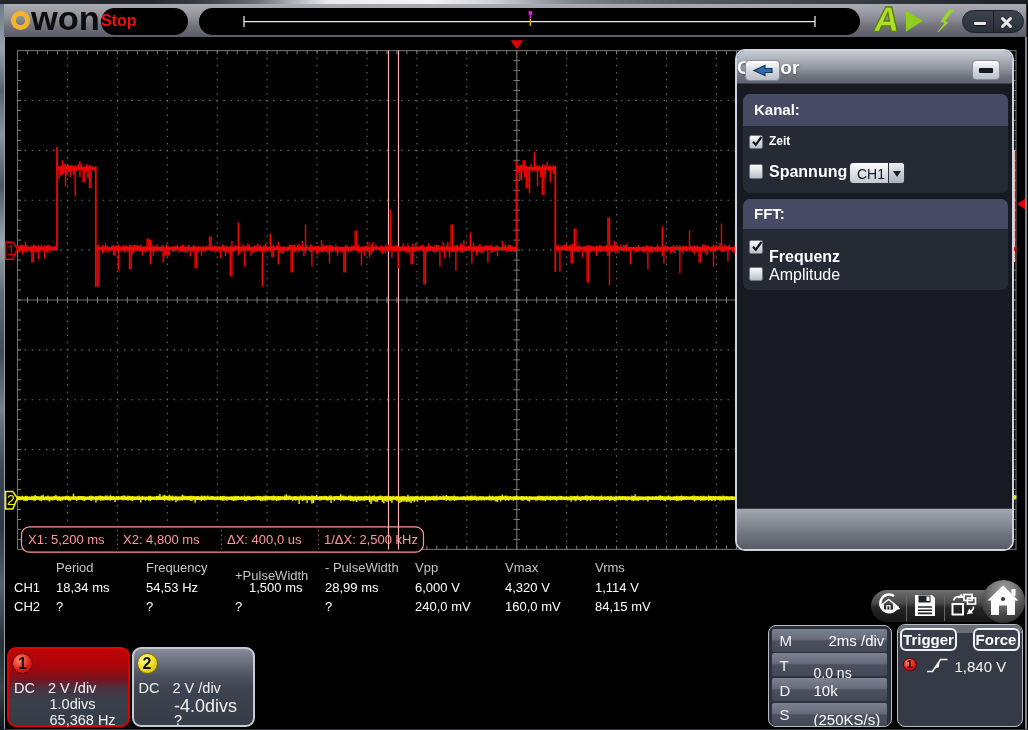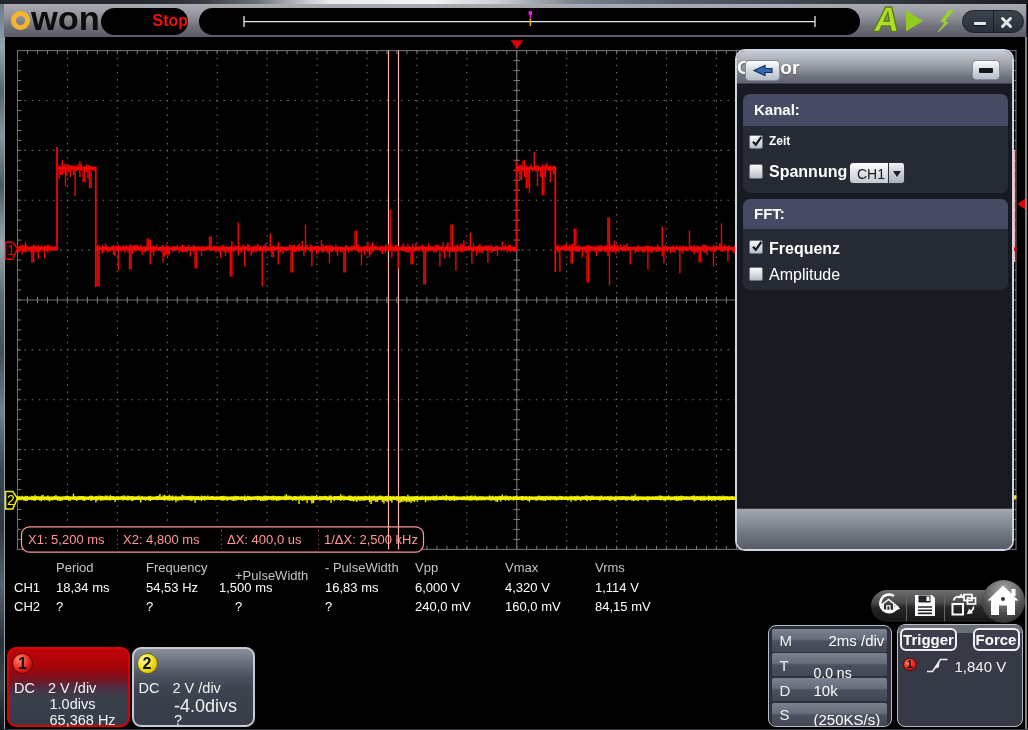--- a/index.html
+++ b/index.html
@@ -8,21 +8,21 @@
 .mh{color:#c4c4c4}
 </style></head><body>
 <div id="app">
 <div class="abs" style="left:0;top:0;width:1028px;height:3.5px;background:linear-gradient(90deg,#22262b 0%,#262a30 15%,#3a4046 20%,#6a7077 25%,#b8bcc1 29%,#e8eaec 32%,#f2f3f4 42%,#cdd2d7 48%,#7a828c 56%,#555d68 66%,#3f464f 78%,#2c3138 90%,#191c21 100%)"></div>
     <div class="abs" style="left:0;top:3.5px;width:4px;height:726.5px;background:linear-gradient(180deg,#6a7a88 0%,#93a3ae 6%,#55656f 12%,#87959f 18%,#4a5a64 25%,#9aa7b0 33%,#5d6d77 40%,#414e5a 48%,#70808c 56%,#394854 64%,#2d3844 72%,#53626e 80%,#273038 88%,#3a4148 94%,#14181d 100%)"></div>
     <div class="abs" style="left:4px;top:37px;width:1.2px;height:693px;background:#98a0a8"></div>
     <div class="abs" style="left:3.5px;top:3.5px;width:1023px;height:33.5px;background:linear-gradient(180deg,#aaabb3 0%,#9fa0a8 18%,#8a8b93 45%,#707179 68%,#626370 88%,#5b5c67 100%);border-right:1.5px solid #2a2d33"></div>
     <div class="abs" style="left:11px;top:11px;width:18.5px;height:18.5px;border-radius:50%;border:5px solid #f4b52d"></div>
     <div class="abs" style="left:30.5px;top:1px;width:70px;height:40px;font-weight:bold;font-size:32.5px;color:#0c0c0c;letter-spacing:0px;transform:scaleX(1.06);transform-origin:0 0">won</div>
     <div class="abs" style="left:101px;top:7.5px;width:87px;height:27px;border-radius:13.5px;background:#000"></div>
-    <div class="abs" style="left:101px;top:13px;width:87px;text-align:right;font-weight:bold;font-size:16px;color:#f70d0d;line-height:16px">Stop</div>
+    <div class="abs" style="left:101px;top:13px;width:87px;text-align:left;font-weight:bold;font-size:16px;color:#f70d0d;line-height:16px">Stop</div>
     <div class="abs" style="left:199px;top:7.5px;width:661px;height:27.5px;border-radius:14px;background:#000"></div>
     <svg class="abs" style="left:199px;top:7.5px" width="661" height="28">
       <path d="M45,8 V19 M45,13.7 H616 M616,8 V19" stroke="#e8e8e8" stroke-width="1.3" fill="none"></path>
       <rect x="329.6" y="3.2" width="3.6" height="3.6" fill="#f418f4"></rect>
       <path d="M331.4,6.8 V10" stroke="#f418f4" stroke-width="1.4"></path>
       <path d="M331.4,10.5 V18" stroke="#d8ac18" stroke-width="1.6"></path>
     </svg>
     <svg class="abs" style="left:863px;top:5px" width="97" height="30">
 <g transform="skewX(-8) translate(10,0)">
 <path d="M4,26.5 L13,2 L19,2 L28,26.5 L22,26.5 L20.2,21 L11.6,21 L10,26.5 Z M13.2,16 L18.6,16 L15.9,7.5 Z" fill="#aede25" stroke="#5d7a12" stroke-width="1.3"></path>
@@ -71,22 +71,22 @@
     <div class="mt mh" style="left:56px;top:560px">Period</div>
     <div class="mt mh" style="left:146px;top:560px">Frequency</div>
     <div class="mt mh" style="left:235px;top:568px">+PulseWidth</div>
     <div class="mt mh" style="left:325px;top:560px">- PulseWidth</div>
     <div class="mt mh" style="left:415px;top:560px">Vpp</div>
     <div class="mt mh" style="left:505px;top:560px">Vmax</div>
     <div class="mt mh" style="left:595px;top:560px">Vrms</div>
     <div class="mt" style="left:14px;top:579.5px">CH1</div>
     <div class="mt" style="left:56px;top:579.5px">18,34 ms</div>
     <div class="mt" style="left:146px;top:579.5px">54,53 Hz</div>
-    <div class="mt" style="left:219px;top:579.5px">1,500 ms</div>
-    <div class="mt" style="left:325px;top:579.5px">16,83 ms</div>
+    <div class="mt" style="left:249px;top:579.5px">1,500 ms</div>
+    <div class="mt" style="left:325px;top:579.5px">28,99 ms</div>
     <div class="mt" style="left:415px;top:579.5px">6,000 V</div>
     <div class="mt" style="left:505px;top:579.5px">4,320 V</div>
     <div class="mt" style="left:595px;top:579.5px">1,114 V</div>
     <div class="mt" style="left:14px;top:598.5px">CH2</div>
     <div class="mt" style="left:56px;top:598.5px">?</div>
     <div class="mt" style="left:146px;top:598.5px">?</div>
     <div class="mt" style="left:235px;top:598.5px">?</div>
     <div class="mt" style="left:325px;top:598.5px">?</div>
     <div class="mt" style="left:415px;top:598.5px">240,0 mV</div>
     <div class="mt" style="left:505px;top:598.5px">160,0 mV</div>
@@ -126,21 +126,21 @@
 <div class="abs" style="left:7px;top:2.5px;font-size:14px;color:#16181c">CH1</div>
 <div class="abs" style="right:0;top:0;width:16px;height:100%;border-left:1.5px solid #2c313b;background:linear-gradient(180deg,#eef0f3,#c6ccd5 55%,#a9b0bc)">
 <div class="abs" style="left:3.5px;top:8px;width:0;height:0;border-left:4.5px solid transparent;border-right:4.5px solid transparent;border-top:6px solid #1c1f26"></div>
 </div>
     </div>
     <div class="abs" style="left:748.5px;top:239.5px;width:14.5px;height:14.5px;border-radius:2px;background:linear-gradient(180deg,#fbfbfc,#d4d8de 60%,#b9bfc9);border:1.5px solid #6f757f">
       <svg class="abs" style="left:0px;top:-1.5px" width="15" height="16">
         <path d="M3,7.8 L5.8,10.8 L11.3,3" fill="none" stroke="#15181d" stroke-width="2.2"></path>
       </svg>
     </div>
-    <div class="abs" style="left:769px;top:240px;font-weight:bold;font-size:16px;color:#fff">Frequenz</div>
+    <div class="abs" style="left:769px;top:248px;font-weight:bold;font-size:16px;color:#fff">Frequenz</div>
     <div class="abs" style="left:748.5px;top:266.5px;width:14.5px;height:14.5px;border-radius:2px;background:linear-gradient(180deg,#fbfbfc,#d4d8de 60%,#b9bfc9);border:1.5px solid #6f757f"></div>
     <div class="abs" style="left:769px;top:265.5px;font-weight:normal;font-size:16px;color:#fff">Amplitude</div>
     <div class="abs" style="left:6.5px;top:646.5px;width:123px;height:80.5px;border-radius:9px;border:2px solid #e00000;background:linear-gradient(180deg,#bd0407 0%,#ab0409 22%,#7e101c 38%,#4a3042 52%,#3a404c 66%,#353b47 100%)">
 <div class="abs" style="left:3.5px;top:4.5px;width:21px;height:21px;border-radius:50%;background:radial-gradient(circle at 34% 30%,#ff8d75 0%,#f04434 35%,#d81a1a 60%,#9c0d0d 100%);border:1px solid #600;text-align:center;font-weight:bold;font-size:16px;color:#101010;line-height:20px">1</div>
 <div class="abs" style="left:5.5px;top:31px;font-size:14.5px;color:#f2f2f2">DC</div>
 <div class="abs" style="left:39.5px;top:31px;font-size:14.5px;color:#f2f2f2">2 V /div</div>
 <div class="abs" style="left:41px;top:47.5px;font-size:14.5px;color:#f2f2f2">1.0divs</div>
 <div class="abs" style="left:41px;top:63px;font-size:14.5px;color:#f2f2f2">65,368 Hz</div>
 </div>
     <div class="abs" style="left:131.5px;top:646.5px;width:123.5px;height:80.5px;border-radius:9px;border:2px solid #c6cad2;background:linear-gradient(180deg,#878d99 0%,#6d7380 16%,#4e5462 34%,#3d434f 52%,#363c48 100%)">

